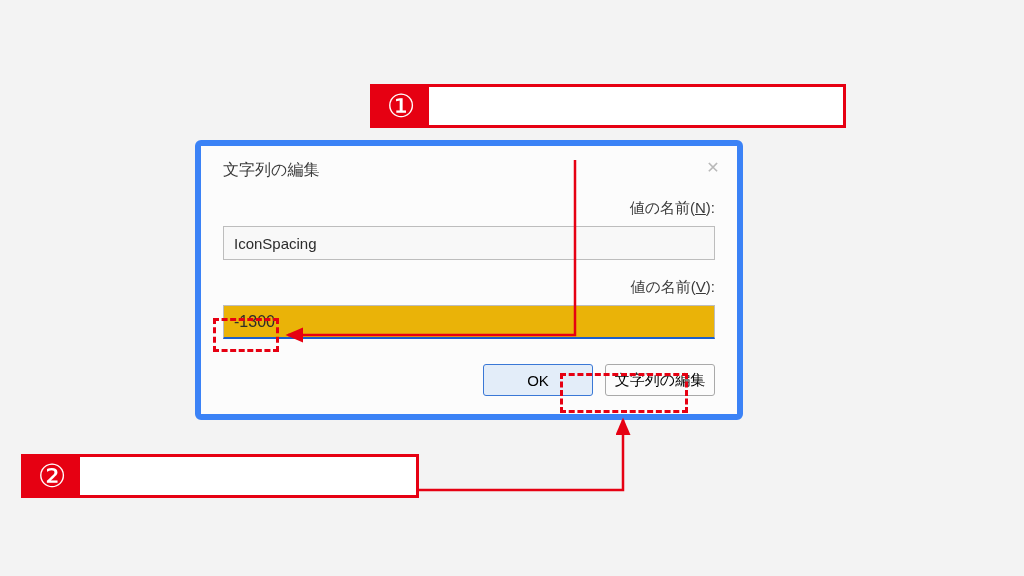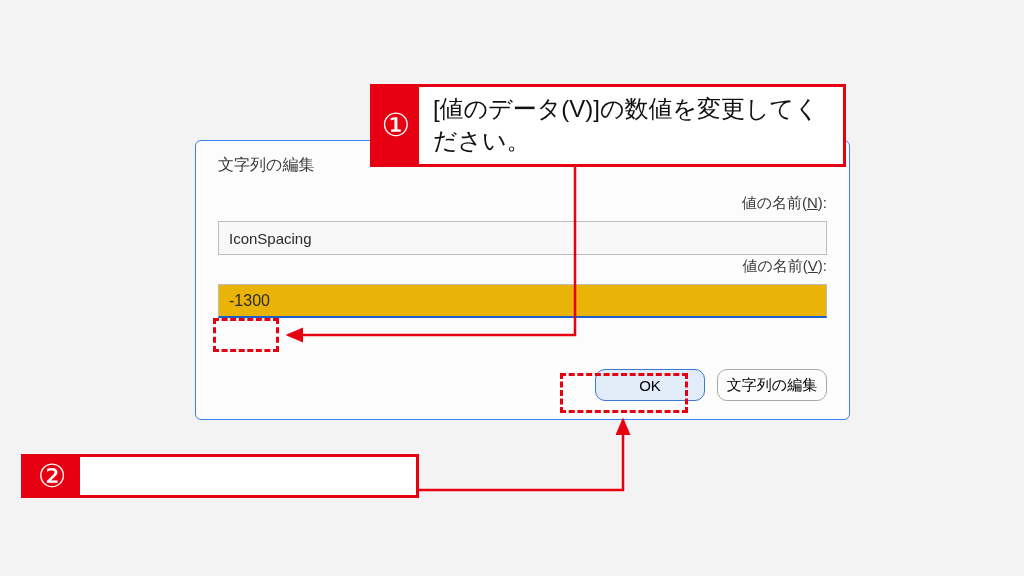--- a/index.html
+++ b/index.html
@@ -9,24 +9,24 @@
       background: #f3f3f3;
       font-family: "Yu Gothic UI", "Meiryo", sans-serif;
       position: relative;
       overflow: hidden;
     }
 
     .dialog {
       position: absolute;
       left: 195px;
       top: 140px;
-      width: 655px;
+      width: 548px;
       height: 280px;
       background: #fcfcfc;
-      border: 1px solid #3b82f6;
+      border: 6px solid #3b82f6;
       border-radius: 6px;
       padding: 14px 22px 2px 22px;
     }
 
     .dialog-title {
       font-size: 16px;
       color: #3a3a3a;
       margin-bottom: 18px;
     }
 
@@ -55,21 +55,21 @@
     .field-label .ul { text-decoration: underline; }
 
     .text-input {
       width: 100%;
       height: 34px;
       border: 1px solid #bdbdbd;
       background: #fff;
       font-size: 15px;
       padding: 0 10px;
       color: #2c2c2c;
-      margin-bottom: 2px;
+      margin-bottom: 18px;
     }
 
     .text-input.readonly {
       background: #f8f8f8;
     }
 
     .value-input {
       width: 100%;
       height: 34px;
       border: 1px solid #bdbdbd;
@@ -87,21 +87,21 @@
       display: flex;
       gap: 12px;
     }
 
     .btn {
       width: 110px;
       height: 32px;
       font-size: 15px;
       border: 1px solid #a9a9a9;
       background: #fcfcfc;
-      border-radius: 10px;
+      border-radius: 3px;
       cursor: pointer;
     }
 
     .btn.primary {
       background: #e3edf9;
       border: 1px solid #3a78d6;
     }
 
     
     .callout {
@@ -151,21 +151,20 @@
       width: 1024px; height: 576px;
       z-index: 20;
       pointer-events: none;
     }
   </style>
 </head>
 <body>
 
 <div class="callout callout1">
   <div class="badge">①</div>
-  <div class="text">[値のデータ(V)]の数値を変更してください。</div>
 </div>
 
 <div class="dialog">
   <div class="dialog-title">文字列の編集</div>
   <button class="close-btn">✕</button>
 
   <div class="field-label">
     <span>値の名前(</span><span class="ul">N</span><span>):</span>
   </div>
   <input type="text" class="text-input readonly" readonly="" value="IconSpacing" style="">

